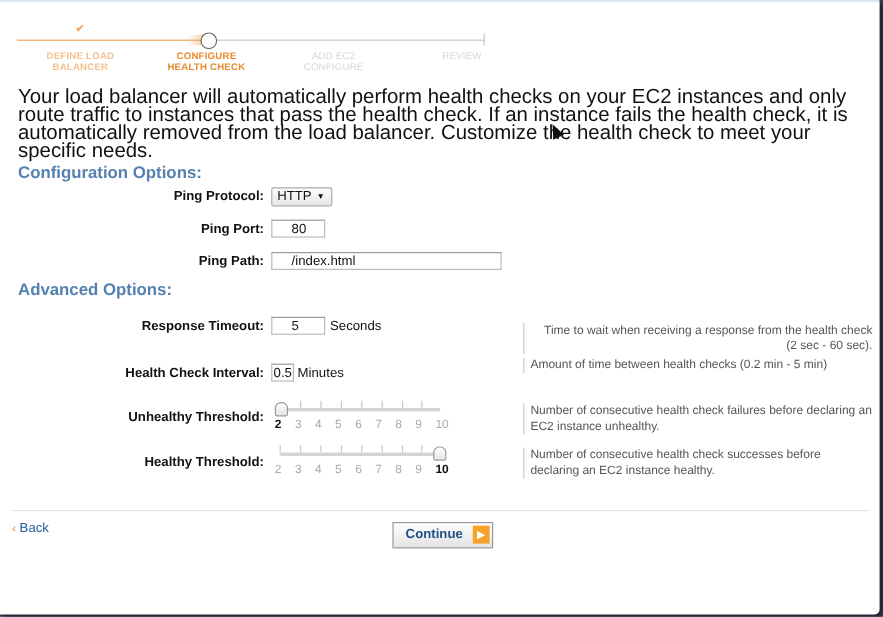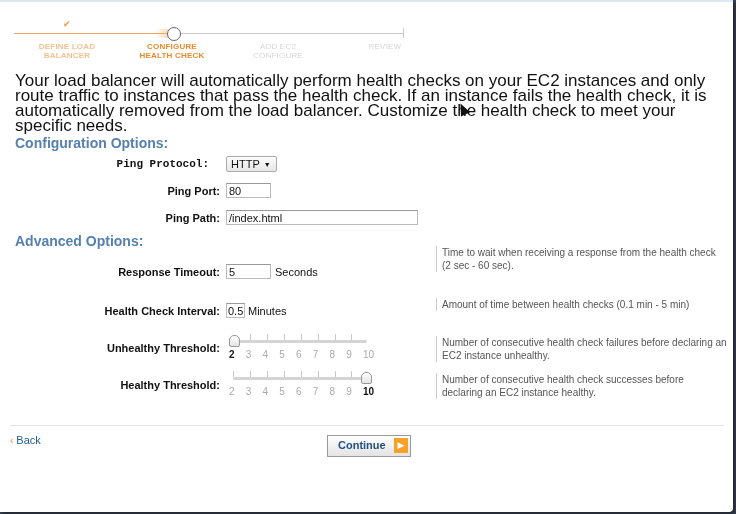--- a/index.html
+++ b/index.html
@@ -31,21 +31,21 @@
     line-height: 9px; width: 100px; letter-spacing: 0.2px; }
   .s1 { left: 17px; color: #f5c08f; }
   .s2 { left: 122px; color: #e88a2c; }
   .s3 { left: 228px; color: #d6d6d6; font-weight: normal; }
   .s4 { left: 335px; color: #d6d6d6; font-weight: normal; }
 
   .intro { position: absolute; left: 15px; top: 71px; width: 700px; font-size: 17px; line-height: 15px; color: #111; }
   .section-title { position: absolute; left: 15px; font-size: 14px; font-weight: bold; color: #5580b0; }
   .label { position: absolute; font-size: 11px; font-weight: bold; color: #111; text-align: right; }
   .input { position: absolute; height: 15px; border: 1px solid #bbb; border-top-color: #999;
-    font-size: 11px; padding: 0 2px; box-sizing: border-box; line-height: 14px; color: #111; background: #fff; }
+    font-size: 11px; padding: 0 16px; box-sizing: border-box; line-height: 14px; color: #111; background: #fff; }
   .select { position: absolute; left: 226px; top: 154px; width: 51px; height: 16px; border: 1px solid #aaa;
     border-radius: 2px; background: linear-gradient(#fdfdfd, #e6e6e6); font-size: 11px; line-height: 14px;
     padding-left: 4px; box-sizing: border-box; color: #111; }
   .select .arrow { font-size: 7px; margin-left: 4px; vertical-align: 1px; }
   .unit { position: absolute; font-size: 11px; color: #111; text-align: center; }
 
   .help { position: absolute; left: 436px; width: 285px; border-left: 1px solid #ccc;
     padding-left: 5px; font-size: 10px; line-height: 13px; color: #555; }
 
   .slider { position: absolute; left: 229px; width: 140px; height: 28px; }
@@ -98,42 +98,42 @@
     </div>
     <div class="step-label s4">
       <div>REVIEW</div>
     </div>
   </div>
 
   <div class="intro">Your load balancer will automatically perform health checks on your EC2 instances and only route traffic to instances that pass the health check. If an instance fails the health check, it is automatically removed from the load balancer. Customize the health check to meet your specific needs.</div>
 
   <div class="section-title" style="top:133px;">Configuration Options:</div>
 
-  <div class="label" style="left:89px;width:120px;top:156px;font-family:Liberation Mono, monospace;">Ping Protocol:</div>
+  <div class="label" style="left:100px;width:120px;top:156px;">Ping Protocol:</div>
   <div class="select">
     <span>HTTP</span><span class="arrow">▼</span>
   </div>
 
   <div class="label" style="left:100px;width:120px;top:183px;text-align:right;">Ping Port:</div>
   <div class="input" style="left:226px;top:181px;width:45px;">80</div>
 
   <div class="label" style="left:100px;width:120px;top:210px;">Ping Path:</div>
   <div class="input" style="left:226px;top:208px;width:192px;">/index.html</div>
 
   <div class="section-title" style="top:231px;">Advanced Options:</div>
 
   <div class="label" style="left:60px;width:160px;top:264px;">Response Timeout:</div>
   <div class="input" style="left:226px;top:262px;width:45px;">5</div>
   <div class="unit" style="left:275px;top:264px;">Seconds</div>
-  <div class="help" style="top:244px;">Time to wait when receiving a response from the health check (2 sec - 60 sec).</div>
+  <div class="help" style="top:267px;text-align:right;">Time to wait when receiving a response from the health check (2 sec - 60 sec).</div>
 
   <div class="label" style="left:60px;width:160px;top:303px;">Health Check Interval:</div>
   <div class="input" style="left:226px;top:301px;width:19px;padding:0 1px;">0.5</div>
   <div class="unit" style="left:248px;top:303px;">Minutes</div>
-  <div class="help" style="top:296px;">Amount of time between health checks (0.1 min - 5 min)</div>
+  <div class="help" style="top:296px;">Amount of time between health checks (0.2 min - 5 min)</div>
 
   <div class="label" style="left:60px;width:160px;top:340px;">Unhealthy Threshold:</div>
   <div class="slider" style="top:332px;">
     <div class="tick" style="left:21px;top:0;"></div>
     <div class="tick" style="left:38px;top:0;"></div>
     <div class="tick" style="left:55px;top:0;"></div>
     <div class="tick" style="left:72px;top:0;"></div>
     <div class="tick" style="left:89px;top:0;"></div>
     <div class="tick" style="left:106px;top:0;"></div>
     <div class="tick" style="left:122px;top:0;"></div>

